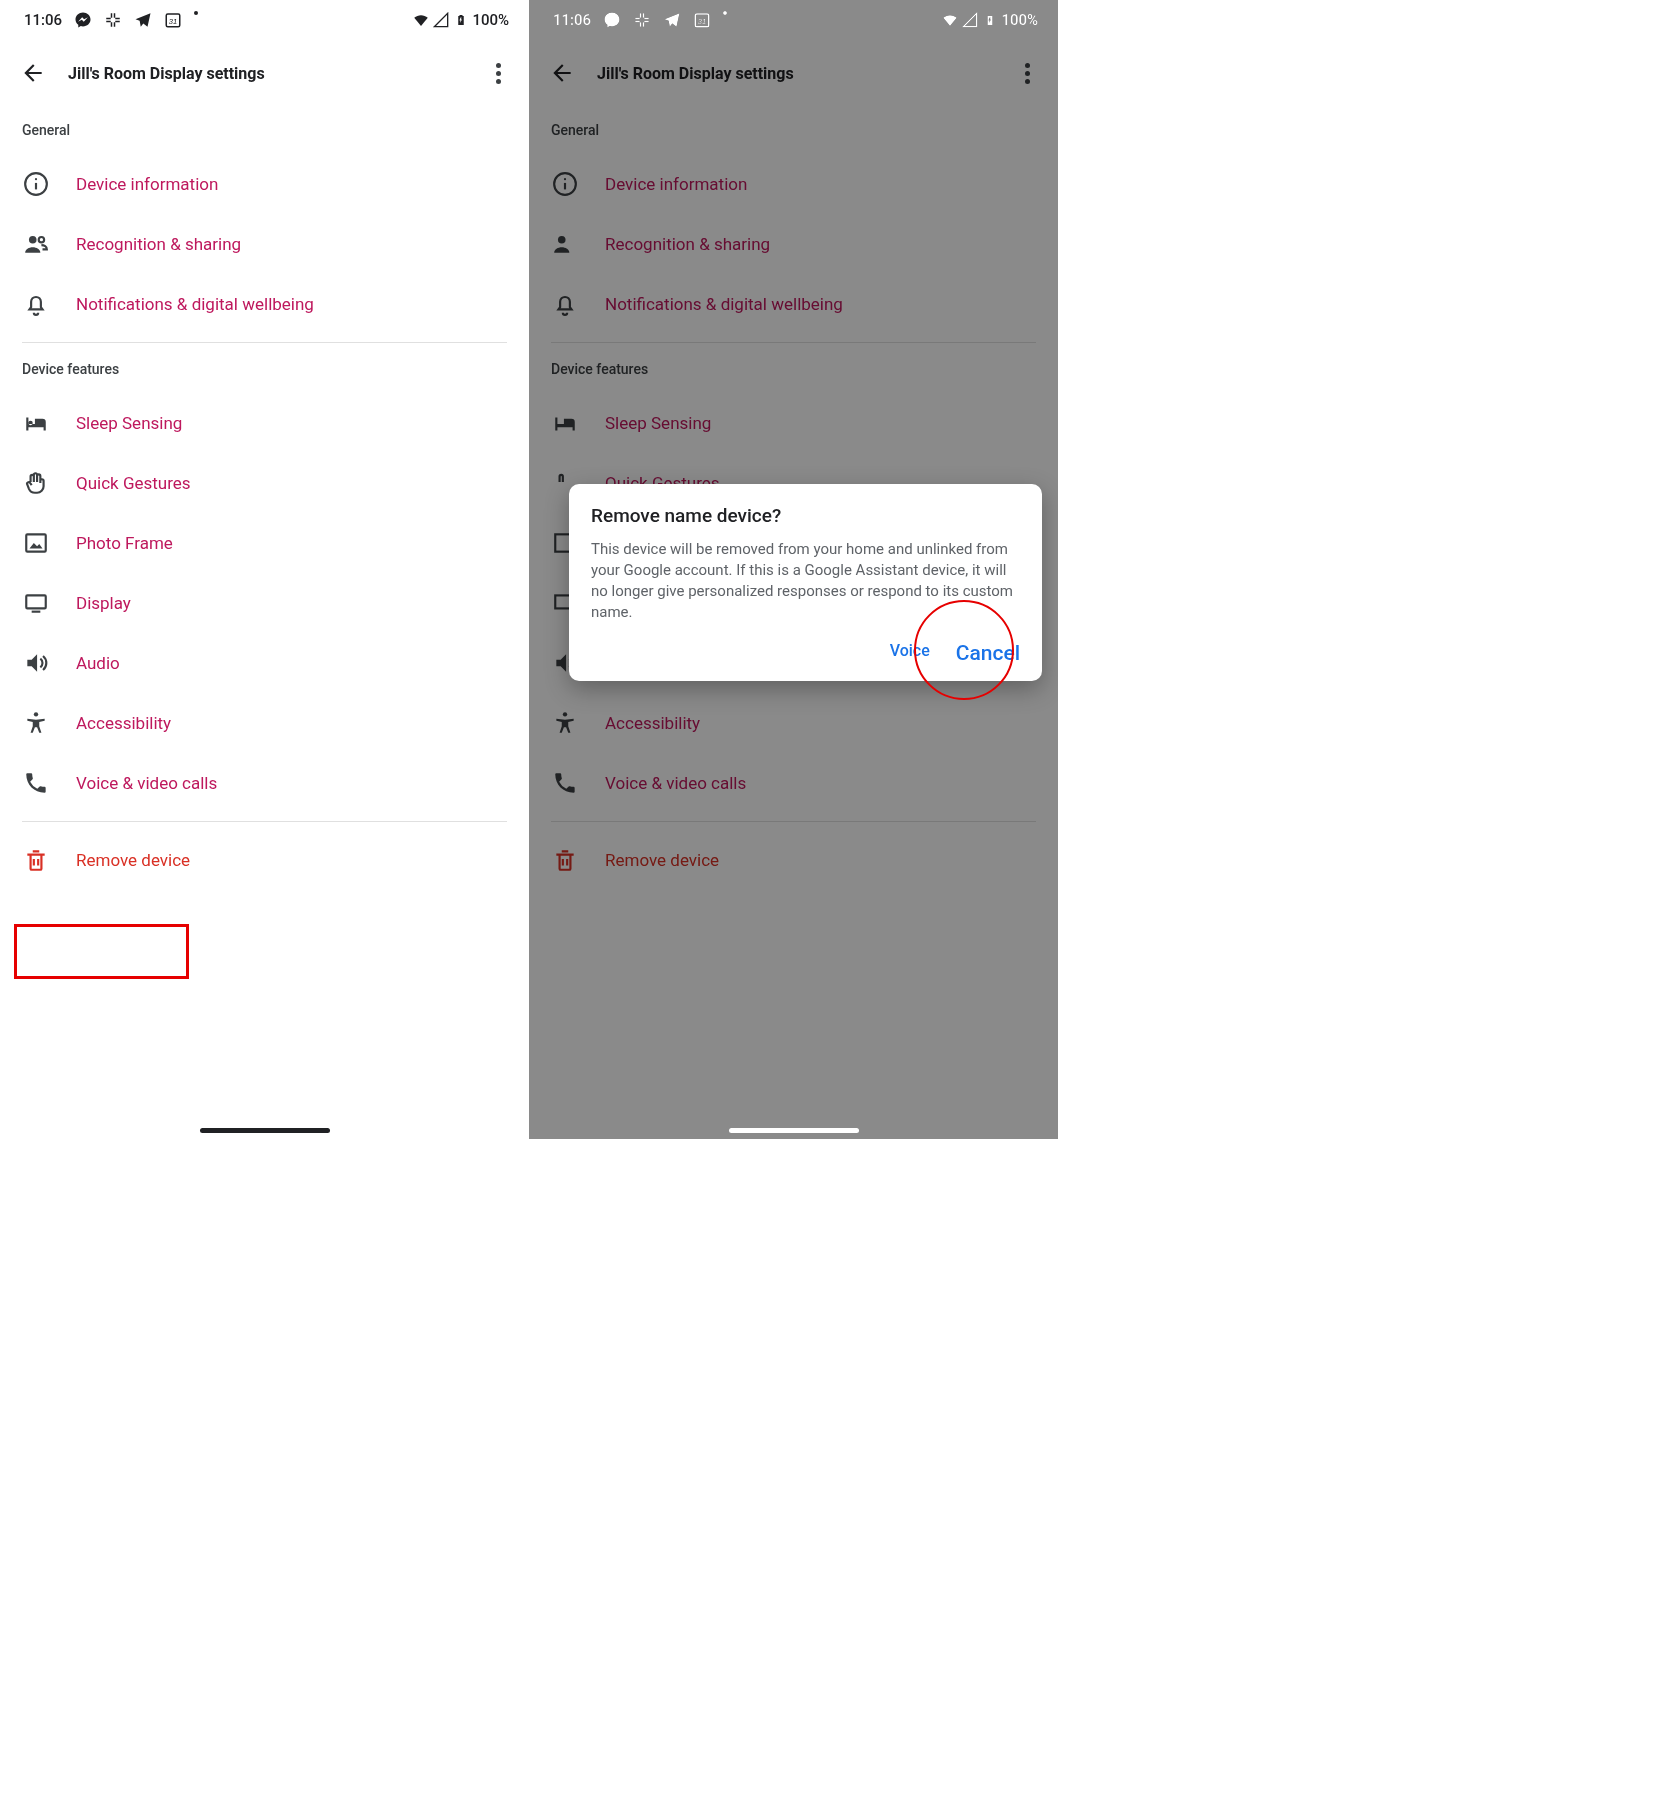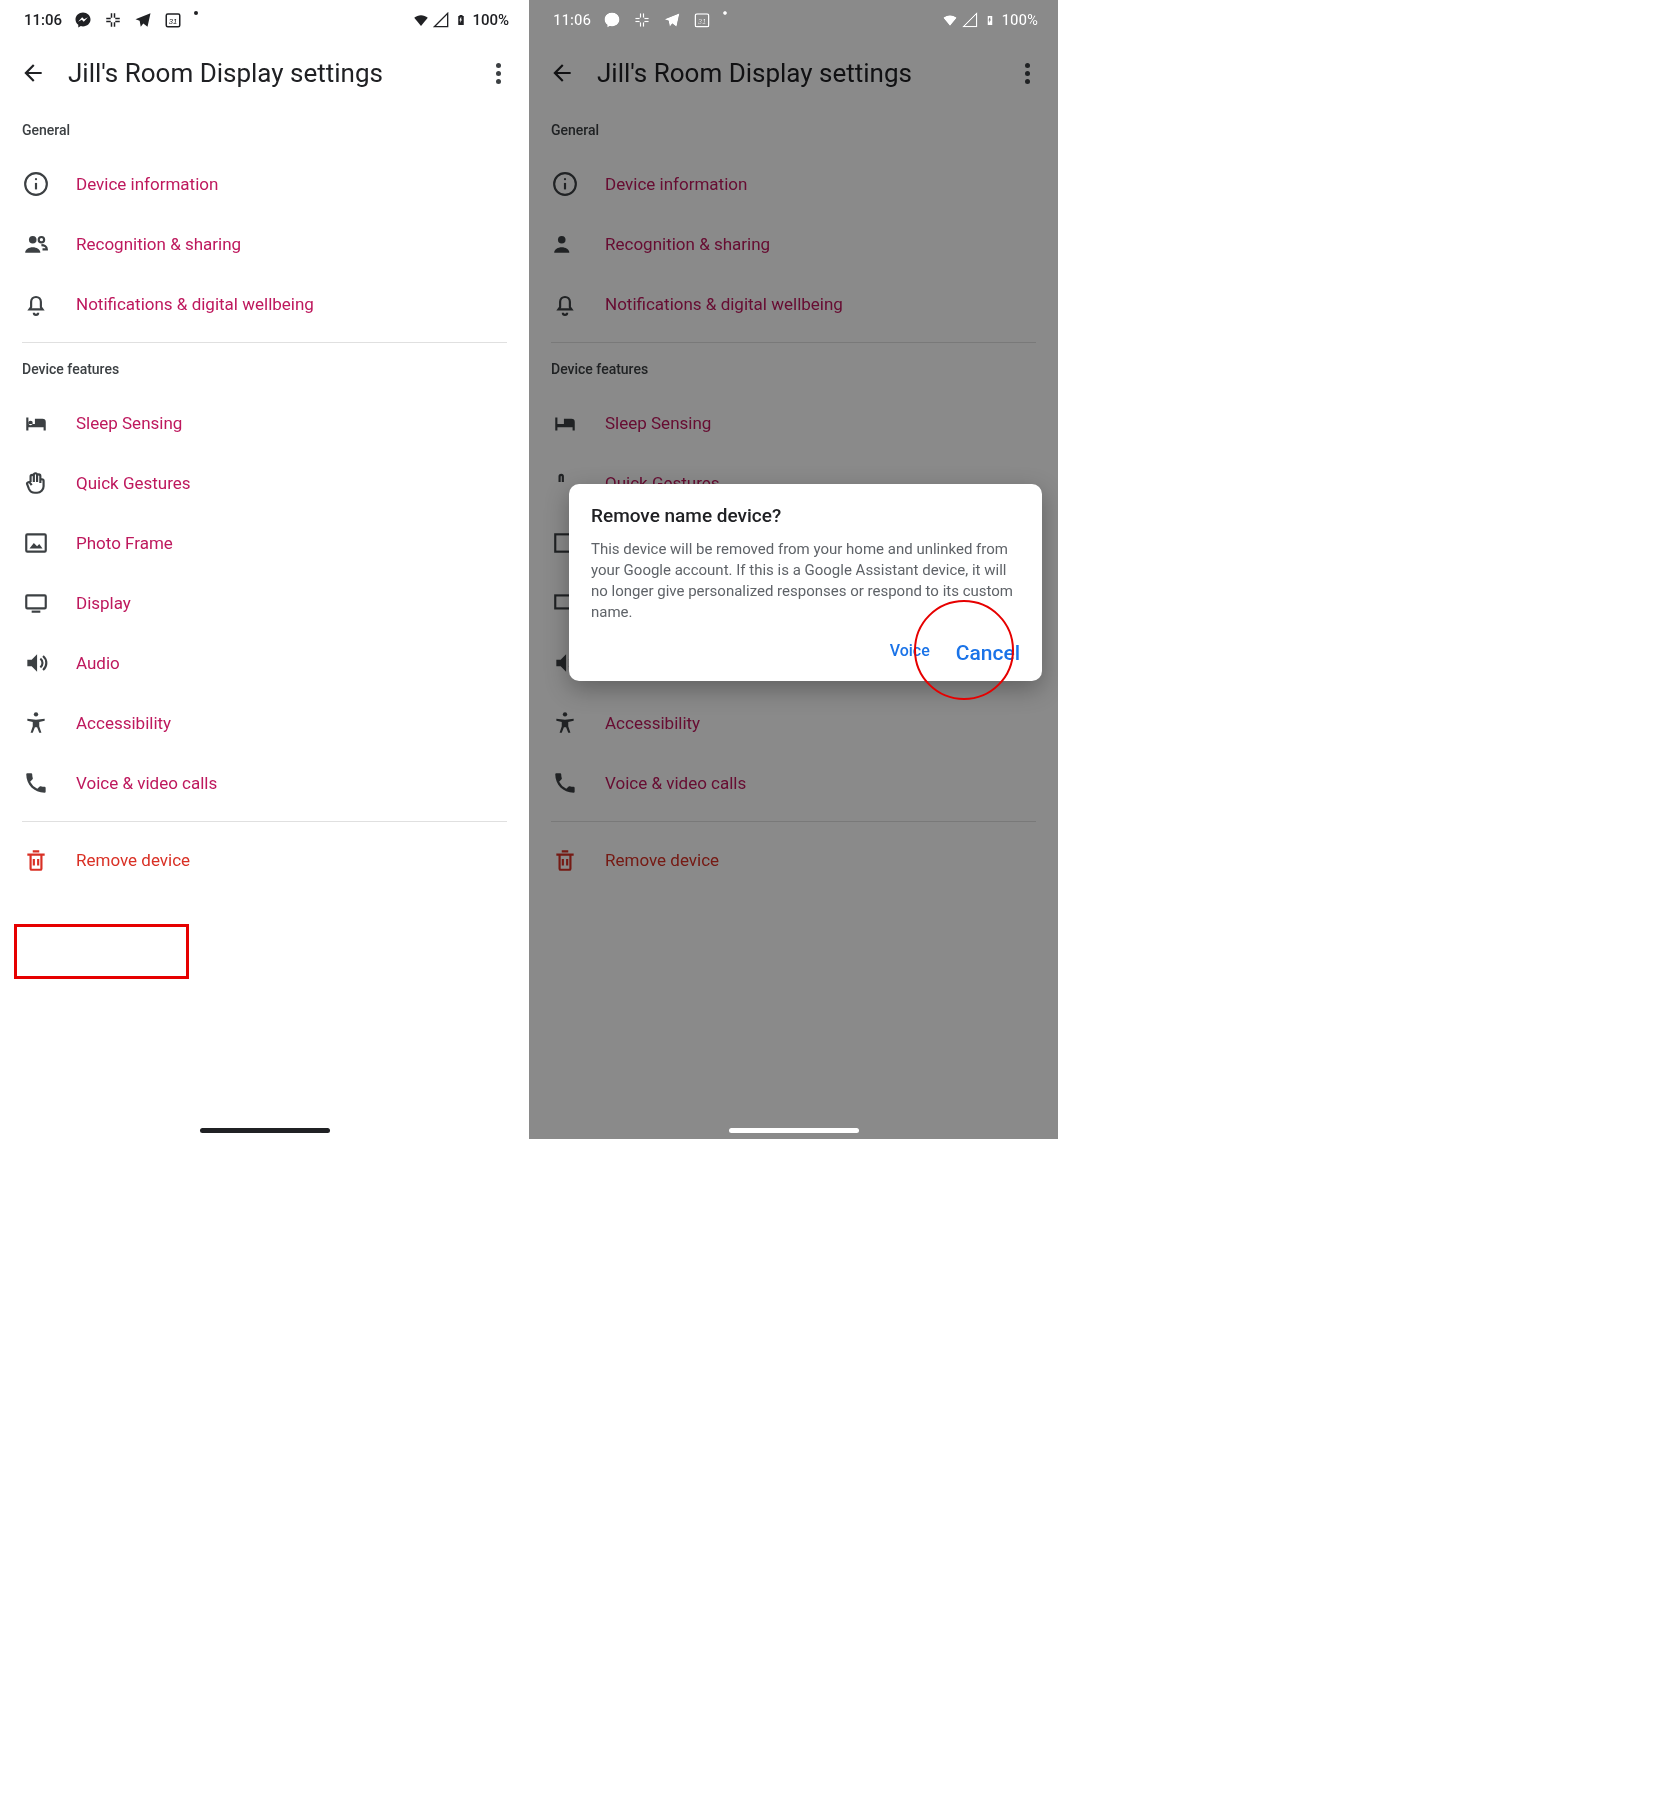--- a/index.html
+++ b/index.html
@@ -45,23 +45,23 @@
 
   
   .appbar {
     display: flex; align-items: center;
     padding: 18px 16px 24px 18px;
     gap: 20px;
     position: relative;
     z-index: 2;
   }
   .appbar .title {
-    font-size: 26px;
+    font-size: 16px;
     color: #202124;
-    font-weight: 400;
+    font-weight: 700;
     flex: 1;
   }
   .appbar .back, .appbar .kebab {
     width: 30px; height: 30px;
     display:flex; align-items:center; justify-content:center;
   }
   .kebab-dots { display:flex; flex-direction:column; gap:3px; }
   .kebab-dots span { width:5px; height:5px; border-radius:50%; background:#3c4043; }
   .right .kebab-dots span { background:#3c4043; }
 

